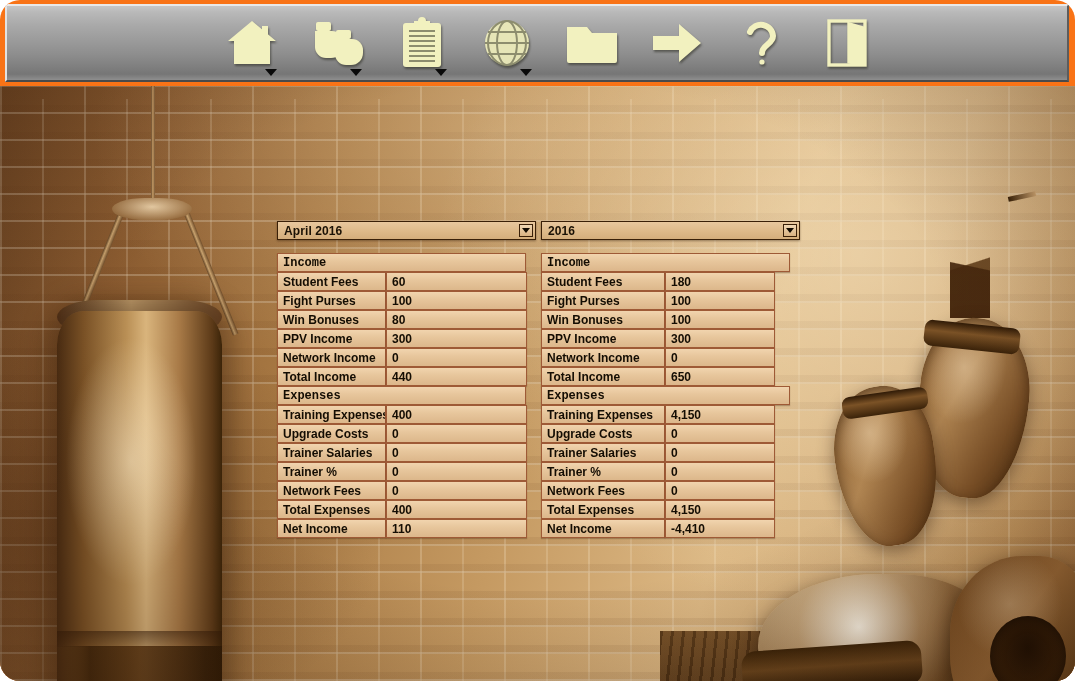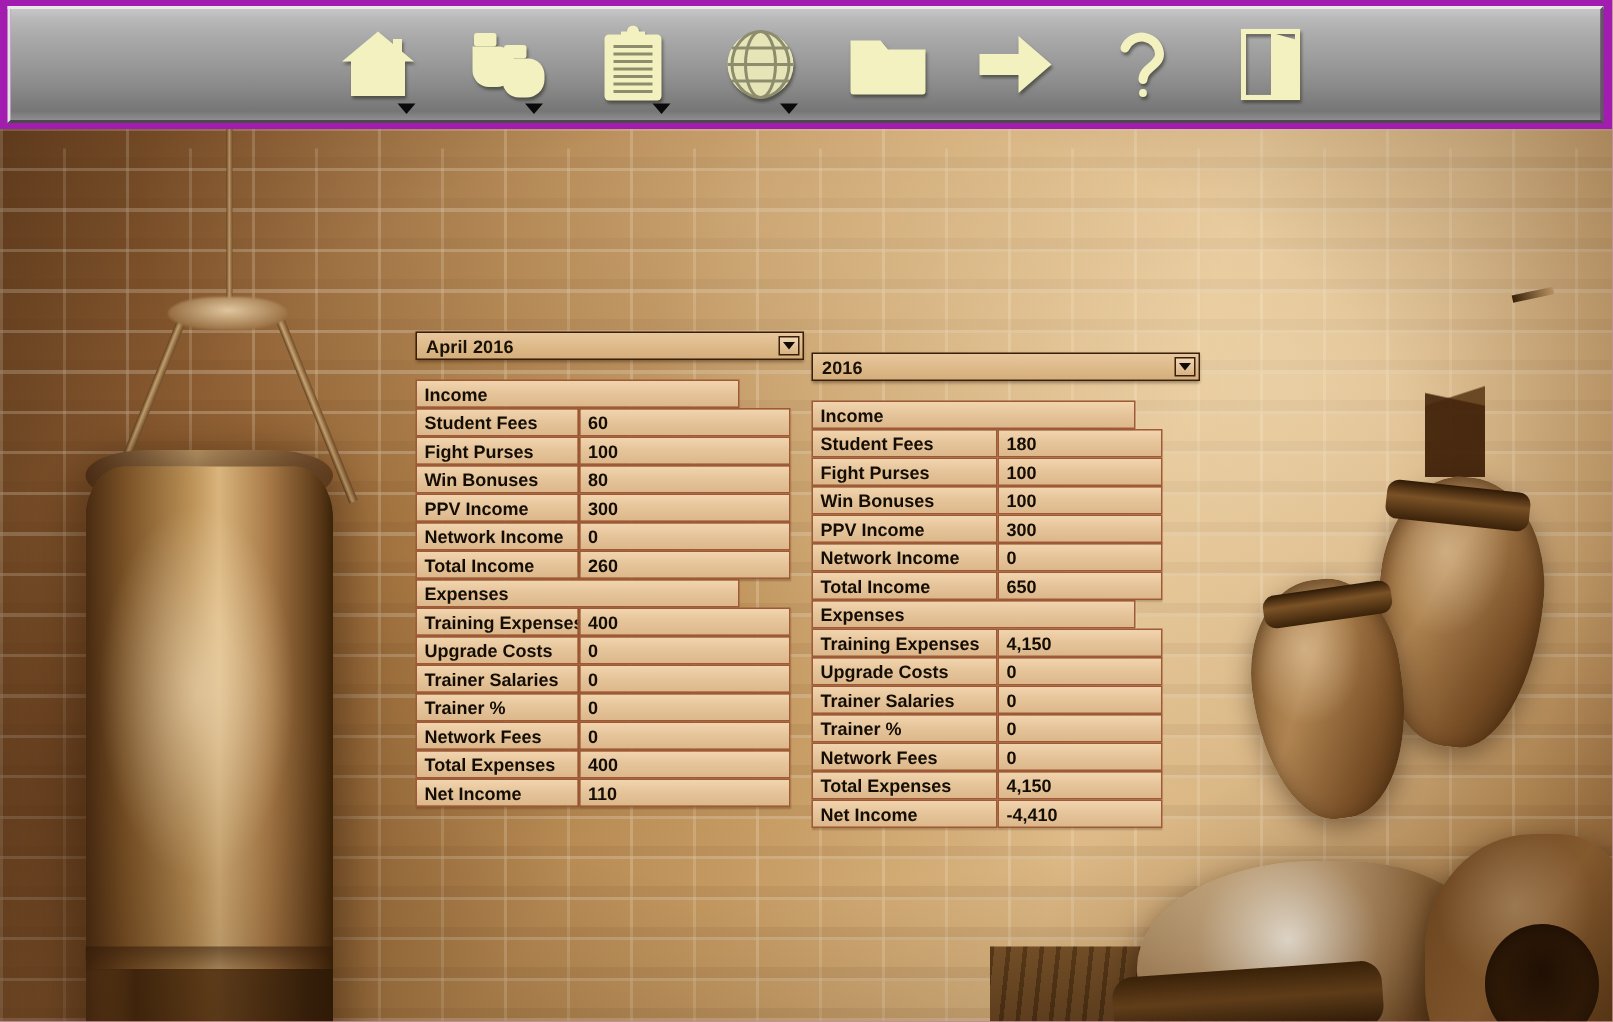--- a/index.html
+++ b/index.html
@@ -8,22 +8,23 @@
     width: 1075px;
     height: 681px;
     overflow: hidden;
     font-family: "Liberation Sans", sans-serif;
   }
 
   #app {
     position: relative;
     width: 1075px;
     height: 681px;
-    background: #a21caf;
+    background: #f97316;
     overflow: hidden;
+    border-radius: 20px;
   }
 
   
   #bg {
     position: absolute;
     left: 0; top: 86px;
     width: 1075px; height: 595px;
     overflow: hidden;
     background: #a9764a;
   }
@@ -222,21 +223,21 @@
     left: 56px;
     width: 0; height: 0;
     border-left: 6px solid transparent;
     border-right: 6px solid transparent;
     border-top: 7px solid #0a0a0a;
   }
 
   
   .panel { position: absolute; }
   #panel-left  { left: 277px; top: 221px; }
-  #panel-right { left: 541px; top: 221px; margin-top: 14px; }
+  #panel-right { left: 541px; top: 221px; }
 
   .combo {
     position: relative;
     width: 259px;
     height: 19px;
     background: linear-gradient(180deg,#e8c79e,#ddb887 60%,#d4ae7c);
     border: 1px solid #3a2008;
     box-sizing: border-box;
     display: flex;
     align-items: center;
@@ -282,21 +283,21 @@
     display: flex;
     align-items: center;
     font-size: 12px;
     font-weight: bold;
     color: #140d03;
     padding-left: 5px;
     white-space: nowrap;
     overflow: hidden;
     box-shadow: 0 1px 1px rgba(60,30,8,.28);
   }
-  .cell.header { width: 216px; }
+  .cell.header { width: 249px; font-family: Liberation Mono, monospace; }
   #panel-left  .cell.label { width: 109px; }
   #panel-left  .cell.value { width: 141px; }
   #panel-right .cell.label { width: 124px; }
   #panel-right .cell.value { width: 110px; }
 </style>
 </head>
 <body>
 
 <div id="app">
 
@@ -460,21 +461,21 @@
       <div class="row">
         <div class="cell label">PPV Income</div>
         <div class="cell value">300</div>
       </div>
       <div class="row">
         <div class="cell label">Network Income</div>
         <div class="cell value">0</div>
       </div>
       <div class="row">
         <div class="cell label">Total Income</div>
-        <div class="cell value">260</div>
+        <div class="cell value">440</div>
       </div>
 
       <div class="row">
         <div class="cell header">Expenses</div>
       </div>
       <div class="row">
         <div class="cell label">Training Expenses</div>
         <div class="cell value">400</div>
       </div>
       <div class="row">

